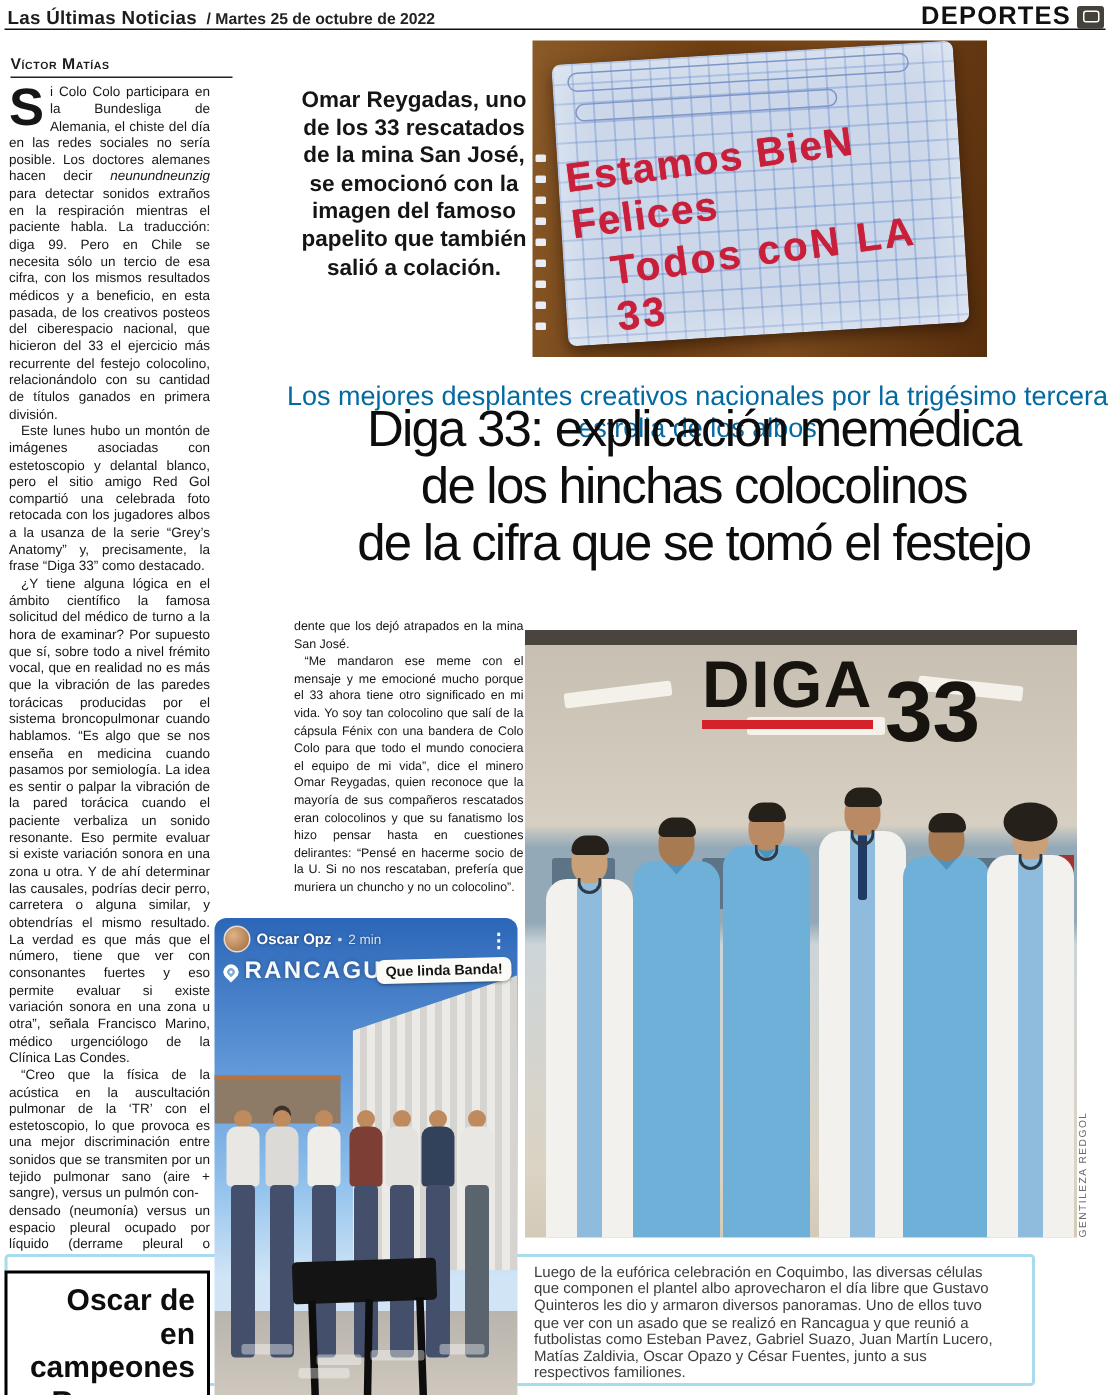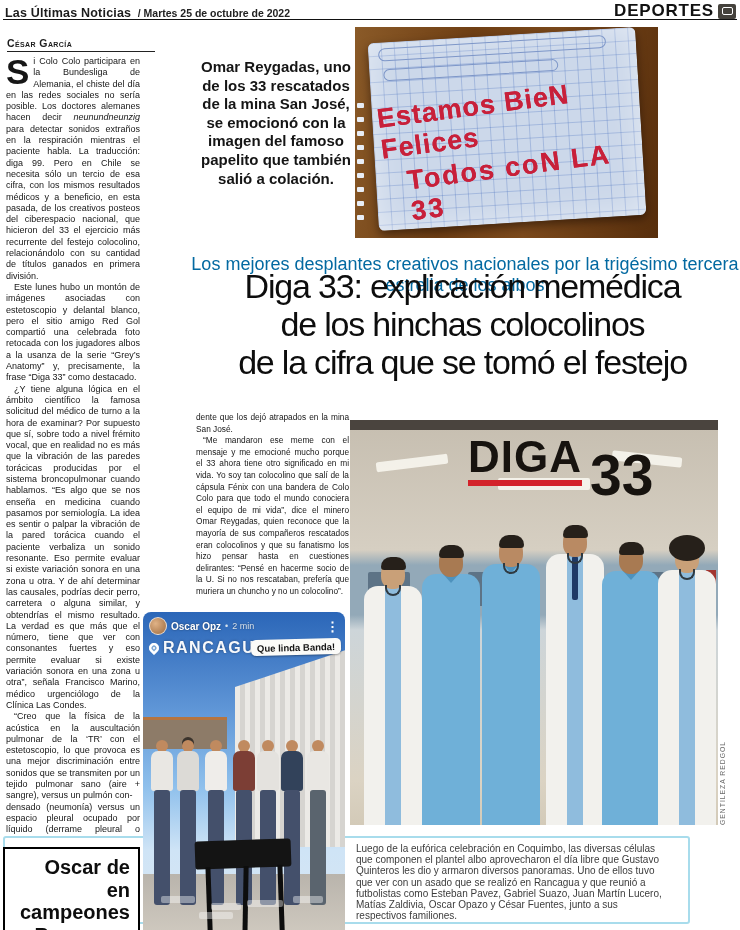--- a/index.html
+++ b/index.html
@@ -177,21 +177,21 @@
     <span class="date">/ Martes 25 de octubre de 2022</span>
   </div>
   <div class="hdr-right">
     <span class="section">DEPORTES</span>
     <span class="lun-logo">
         <span class="lun-tv"></span>
       </span>
   </div>
   <div class="hdr-rule"></div>
 
-  <div class="byline">César García</div>
+  <div class="byline">Víctor Matías</div>
 
   <div class="col-left">
     <div class="cutout"></div>
     <p class="first"><span class="dropcap">S</span><span>i Colo Colo participara en la Bundesliga de Alemania, el chiste del día en las redes sociales no sería posible. Los doctores alemanes hacen decir </span><i>neunundneunzig</i><span> para detectar sonidos extraños en la respiración mientras el paciente habla. La traducción: diga 99. Pero en Chile se necesita sólo un tercio de esa cifra, con los mismos resultados médicos y a beneficio, en esta pasada, de los creativos posteos del ciberespacio nacional, que hicieron del 33 el ejercicio más recurrente del festejo colocolino, relacionándolo con su cantidad de títulos ganados en primera división.</span></p>
     <p class="ind">Este lunes hubo un montón de imágenes asociadas con estetoscopio y delantal blanco, pero el sitio amigo Red Gol compartió una celebrada foto retocada con los jugadores albos a la usanza de la serie “Grey’s Anatomy” y, precisamente, la frase “Diga 33” como destacado.</p>
     <p class="ind">¿Y tiene alguna lógica en el ámbito científico la famosa solicitud del médico de turno a la hora de examinar? Por supuesto que sí, sobre todo a nivel frémito vocal, que en realidad no es más que la vibración de las paredes torácicas producidas por el sistema broncopulmonar cuando hablamos. “Es algo que se nos enseña en medicina cuando pasamos por semiología. La idea es sentir o palpar la vibración de la pared torácica cuando el paciente verbaliza un sonido resonante. Eso permite evaluar si existe variación sonora en una zona u otra. Y de ahí determinar las causales, podrías decir perro, carretera o alguna similar, y obtendrías el mismo resultado. La verdad es que más que el número, tiene que ver con consonantes fuertes y eso permite evaluar si existe variación sonora en una zona u otra”, señala Francisco Marino, médico urgenciólogo de la Clínica Las Condes.</p>
     <p class="ind">“Creo que la física de la acústica en la auscultación pulmonar de la ‘TR’ con el estetoscopio, lo que provoca es una mejor discriminación entre sonidos que se transmiten por un tejido pulmonar sano (aire + sangre), versus un pulmón con-</p>
     <p>densado (neumonía) versus un espacio pleural ocupado por líquido (derrame pleural o hemotorax) versus espacio pleural ocupado por aire (neumotórax)”, añade Marino.</p>
     <p class="ind">La simbólica cifra que también representa la edad de Cristo y al célebre “par de trenes” de la lotería playera, y cuyo dorsal en el club pertenece al portero Eduardo Villanueva, se vinculó también durante la jornada con el inolvidable rescate de los 33 mineros en 2011, representados en el famoso papelito que probó que los trabajadores se encontraban vivos, 17 días después del acci-</p>
   </div>

